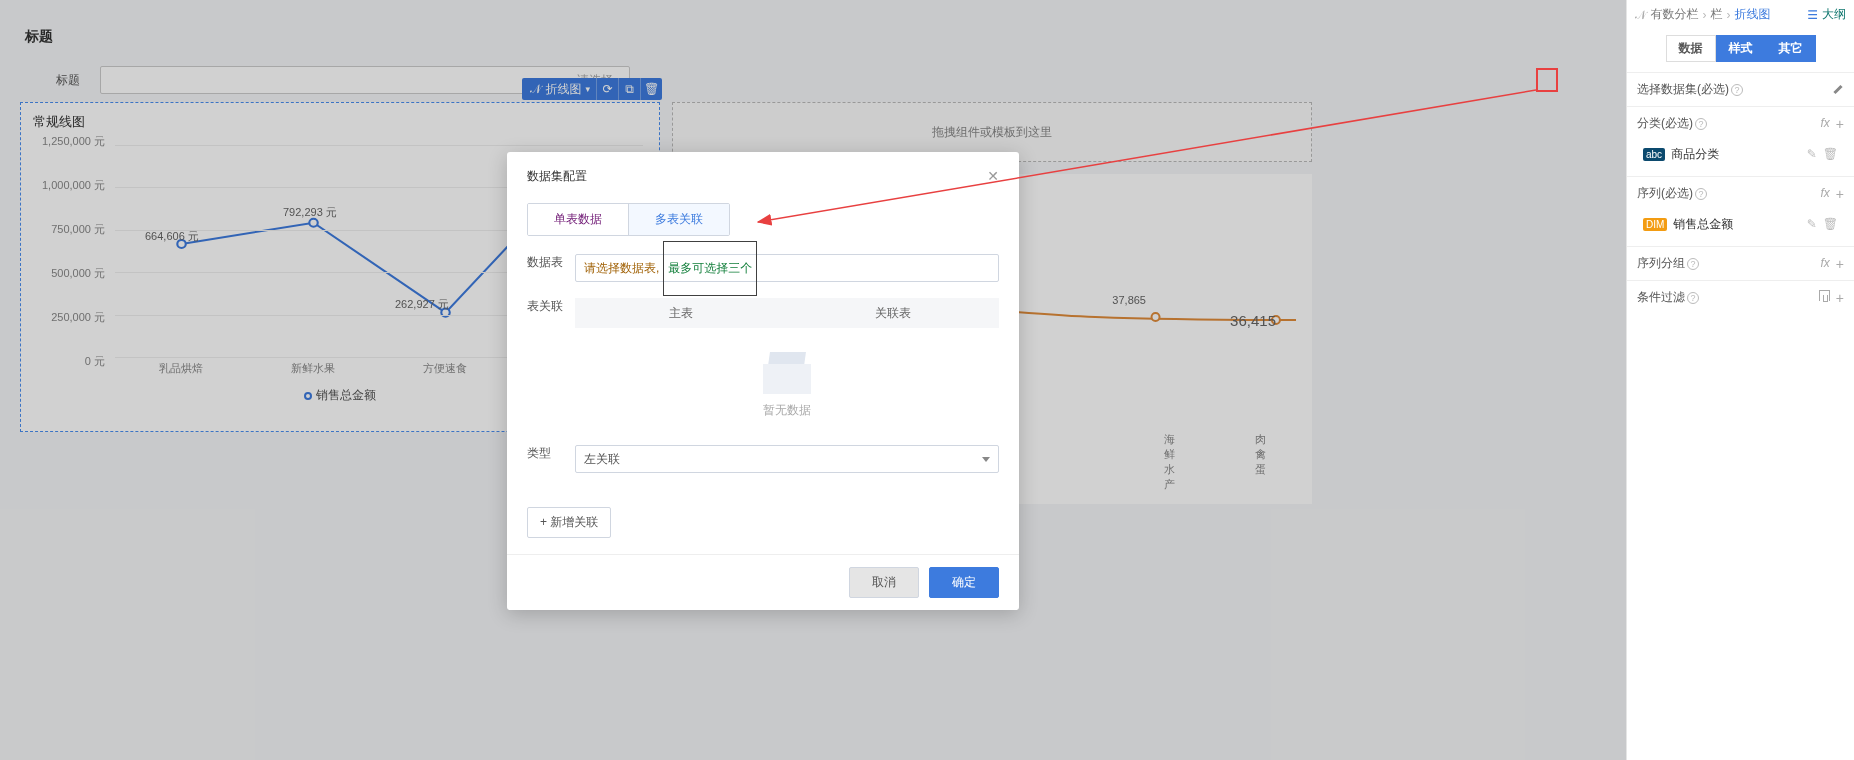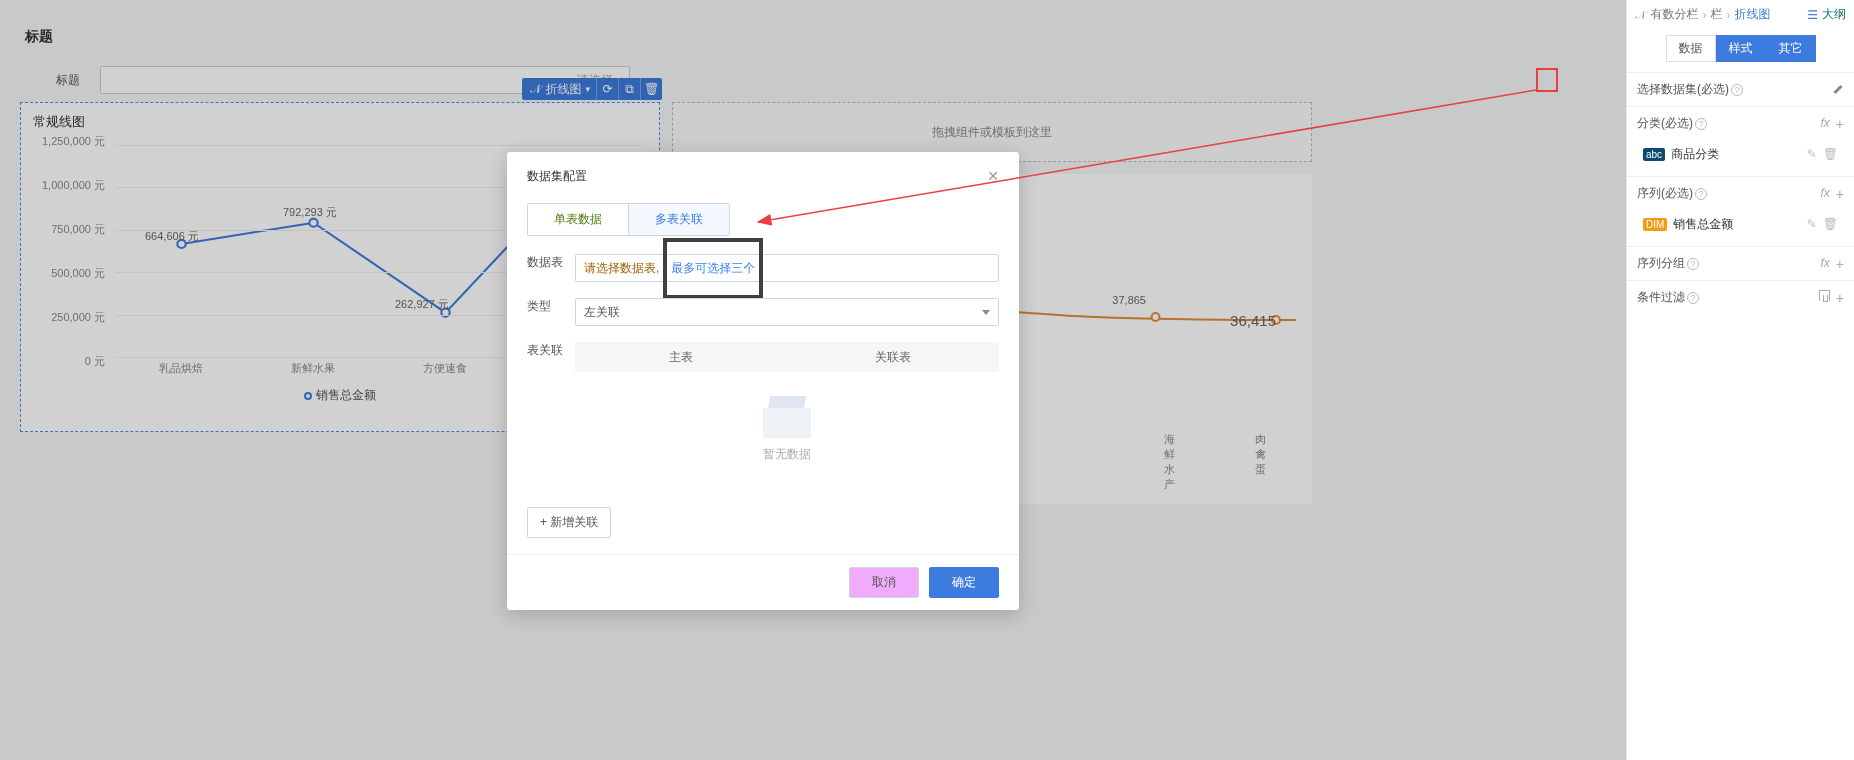--- a/index.html
+++ b/index.html
@@ -26,56 +26,56 @@
 .xtick{flex:1;text-align:center;color:#888;font-size:11px;}
 .legend{text-align:center;margin-top:6px;color:#555;}
 .legend .dot{display:inline-block;width:8px;height:8px;border:2px solid #3d7bde;border-radius:50%;background:#fff;margin-right:4px;vertical-align:middle;}
 .dropzone{width:640px;height:60px;border:1px dashed #bbb;background:#fafafa;display:flex;align-items:center;justify-content:center;color:#888;}
 .curve-panel{width:640px;height:330px;background:#fff;padding:10px 12px;}
 .rightpanel{position:absolute;right:0;top:0;width:228px;bottom:0;background:#fff;border-left:1px solid #e5e5e5;z-index:6;}
 .bc{display:flex;align-items:center;gap:4px;padding:6px 8px;color:#777;font-size:11px;}
 .bc .sep{color:#bbb;}
 .bc .blue{color:#3d7bde;}
 .tabs{display:flex;justify-content:center;gap:0;margin:6px 0 10px;}
-.tab{padding:4px 12px;border:1px solid #ddd;color:#555;cursor:pointer;font-size:12px;}
+.tab{padding:4px 12px;border:1px solid #ddd;color:#555;cursor:pointer;font-size:12px;font-weight:bold;}
 .tab.active{background:#3d7bde;color:#fff;border-color:#3d7bde;}
 .section{border-top:1px solid #eee;padding:8px 10px;}
 .section-header{display:flex;align-items:center;justify-content:space-between;color:#555;}
 .section-header .icos{display:flex;gap:6px;color:#aaa;}
 .q{display:inline-block;width:12px;height:12px;border:1px solid #bbb;border-radius:50%;font-size:9px;line-height:11px;text-align:center;color:#bbb;margin-left:2px;}
 .pill{margin-top:8px;height:28px;display:flex;align-items:center;gap:6px;padding:0 6px;}
 .pill .tag{font-size:10px;color:#fff;padding:1px 3px;border-radius:2px;}
 .pill .tag.abc{background:#0c4a6e;}
 .pill .tag.dim{background:#f39c12;}
 .pill .txt{flex:1;color:#333;}
 .pill .icos{display:flex;gap:6px;color:#bbb;}
 .modal{position:absolute;z-index:20;left:507px;top:152px;width:512px;background:#fff;border-radius:3px;box-shadow:0 4px 20px rgba(0,0,0,0.2);}
 .modal-header{padding:16px 20px 14px;font-size:14px;color:#333;display:flex;justify-content:space-between;}
 .modal-header .x{color:#999;cursor:pointer;font-size:14px;}
 .modal-body{padding:4px 20px 16px;}
 .mtabs{display:inline-flex;border:1px solid #d0d6e0;border-radius:2px;overflow:hidden;margin-bottom:18px;}
-.mtab{padding:7px 26px;color:#4d7c0f;background:#fff;cursor:pointer;border-right:1px solid #d0d6e0;}
+.mtab{padding:7px 26px;color:#701a75;background:#fff;cursor:pointer;border-right:1px solid #d0d6e0;}
 .mtab:last-child{border-right:none;}
 .mtab.active{color:#3d7bde;background:#f3f8ff;}
 .frow{display:flex;align-items:flex-start;margin-bottom:16px;}
 .frow .flabel{width:48px;color:#555;}
 .finput{flex:1;height:28px;border:1px solid #d0d6e0;border-radius:2px;padding:0 8px;display:flex;align-items:center;gap:4px;color:#bbb;}
 .finput .p1{color:#a16207;}
-.finput .p2{color:#3b82f6;border:4px solid #404040;padding:18px 4px;}
+.finput .p2{color:#15803d;border:1px solid #404040;padding:18px 4px;}
 .fselect{flex:1;height:28px;border:1px solid #d0d6e0;border-radius:2px;padding:0 8px;display:flex;align-items:center;justify-content:space-between;color:#555;}
 .reltable{flex:1;}
 .reltable .rhead{height:30px;background:#f5f6f8;display:flex;color:#666;}
 .reltable .rhead div{flex:1;line-height:30px;text-align:center;}
 .empty{padding:24px 0 10px;text-align:center;color:#aaa;}
 .empty .box{width:56px;height:42px;margin:0 auto 8px;position:relative;}
 .empty .box::before{content:"";position:absolute;left:10px;right:10px;top:0;height:14px;background:#e0e6ef;transform:skewX(-8deg);}
 .empty .box::after{content:"";position:absolute;left:4px;right:4px;top:12px;bottom:0;background:#eef1f6;}
 .addbtn{margin-top:18px;border:1px solid #d0d6e0;background:#fff;padding:6px 12px;color:#555;border-radius:2px;cursor:pointer;}
 .modal-footer{border-top:1px solid #eee;padding:12px 20px;display:flex;justify-content:flex-end;gap:10px;}
-.btn{padding:6px 22px;border-radius:2px;cursor:pointer;border:1px solid #d0d6e0;background:#f0abfc;color:#555;}
+.btn{padding:6px 22px;border-radius:2px;cursor:pointer;border:1px solid #d0d6e0;background:#e5e5e5;color:#555;}
 .btn.primary{background:#3d7bde;color:#fff;border-color:#3d7bde;}
 .redbox{position:absolute;border:2px solid #e84040;z-index:30;pointer-events:none;}
 .arrow-svg{position:absolute;z-index:25;pointer-events:none;}
 .fx{font-style:italic;color:#aaa;}
 .plus{color:#aaa;font-size:14px;}
 .funnel{display:inline-block;width:11px;height:11px;border:1px solid #aaa;border-bottom:none;position:relative;}
 .funnel::after{content:"";position:absolute;left:3px;top:4px;width:3px;height:6px;border:1px solid #aaa;border-top:none;}
 .pencil{display:inline-block;width:12px;height:12px;position:relative;}
 .pencil::before{content:"";position:absolute;width:10px;height:3px;background:#888;transform:rotate(-45deg);top:4px;left:1px;}
 svg{overflow:visible;}
@@ -260,38 +260,38 @@
       <div class="mtab">单表数据</div>
       <div class="mtab active">多表关联</div>
     </div>
     <div class="frow">
       <div class="flabel">数据表</div>
       <div class="finput">
         <span class="p1">请选择数据表,</span>
         <span class="p2">最多可选择三个</span>
       </div>
     </div>
-    <div class="frow">
-      <div class="flabel">类型</div>
-      <div class="fselect">
-        <span>左关联</span>
-        <span class="caret"></span>
-      </div>
-    </div>
     <div class="frow" style="align-items:flex-start">
       <div class="flabel">表关联</div>
       <div class="reltable">
         <div class="rhead">
           <div>主表</div>
           <div>关联表</div>
         </div>
         <div class="empty">
           <div class="box"></div>
           <div>暂无数据</div>
         </div>
+      </div>
+    </div>
+    <div class="frow">
+      <div class="flabel">类型</div>
+      <div class="fselect">
+        <span>左关联</span>
+        <span class="caret"></span>
       </div>
     </div>
     <button class="addbtn">+ 新增关联</button>
   </div>
   <div class="modal-footer">
     <button class="btn">取消</button>
     <button class="btn primary">确定</button>
   </div>
 </div>
 

